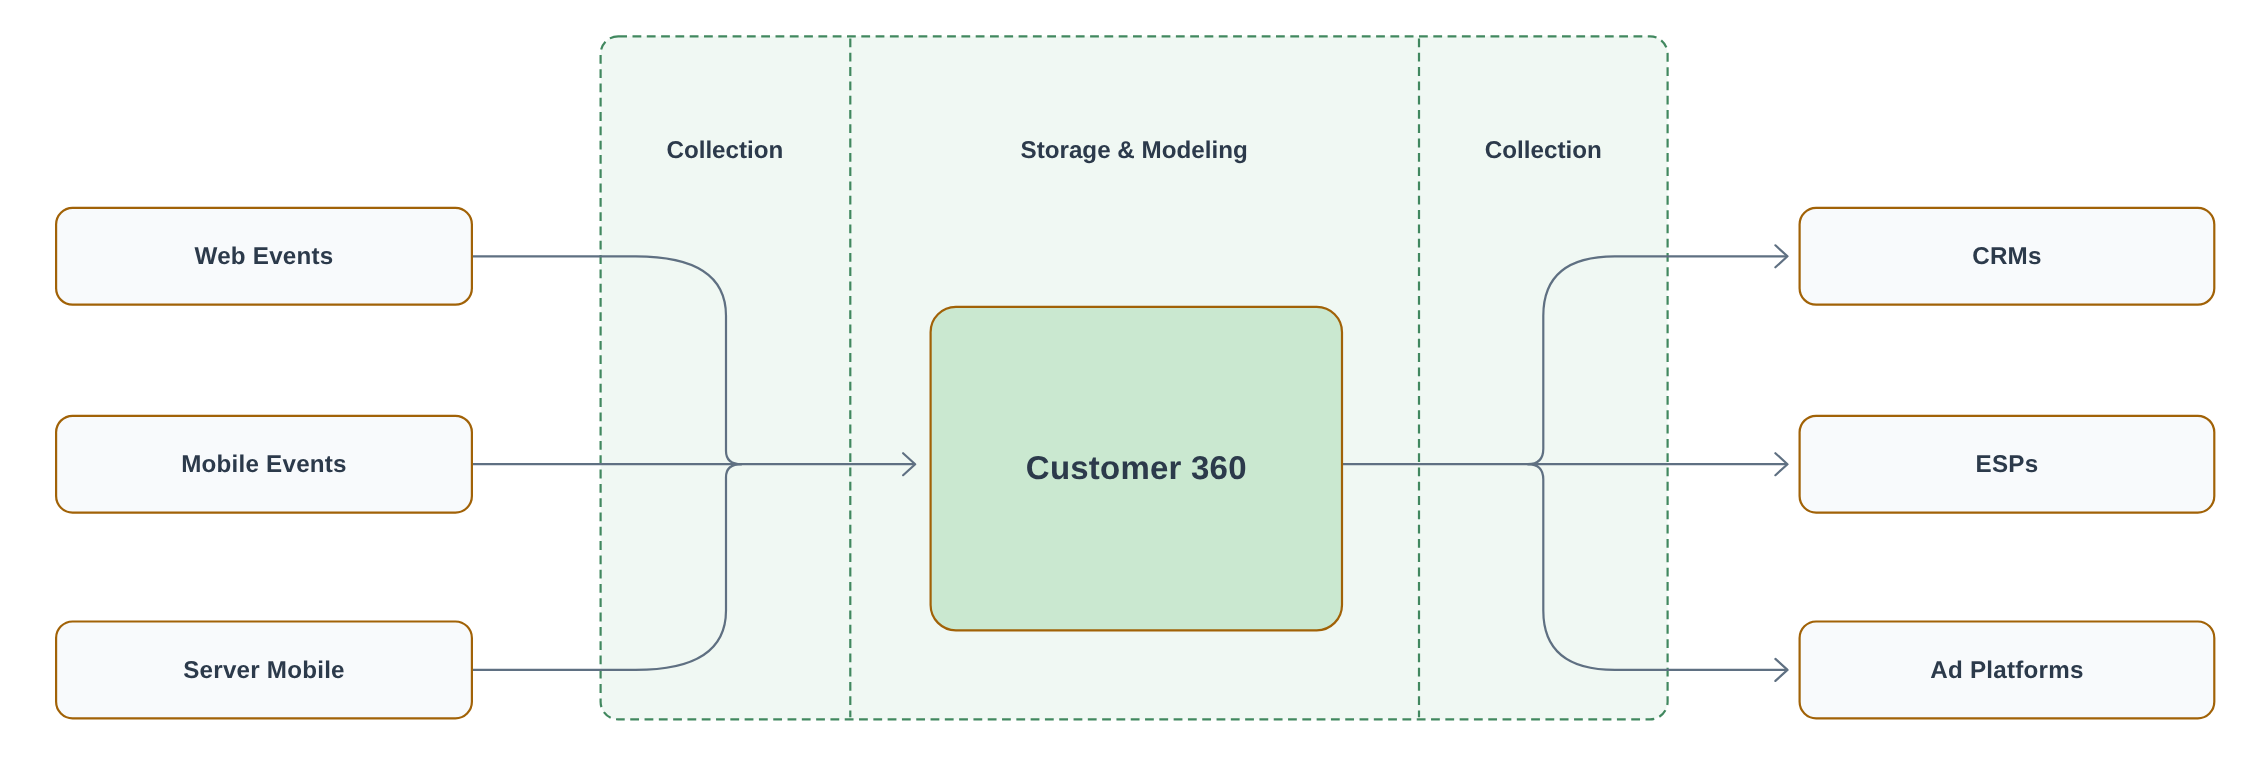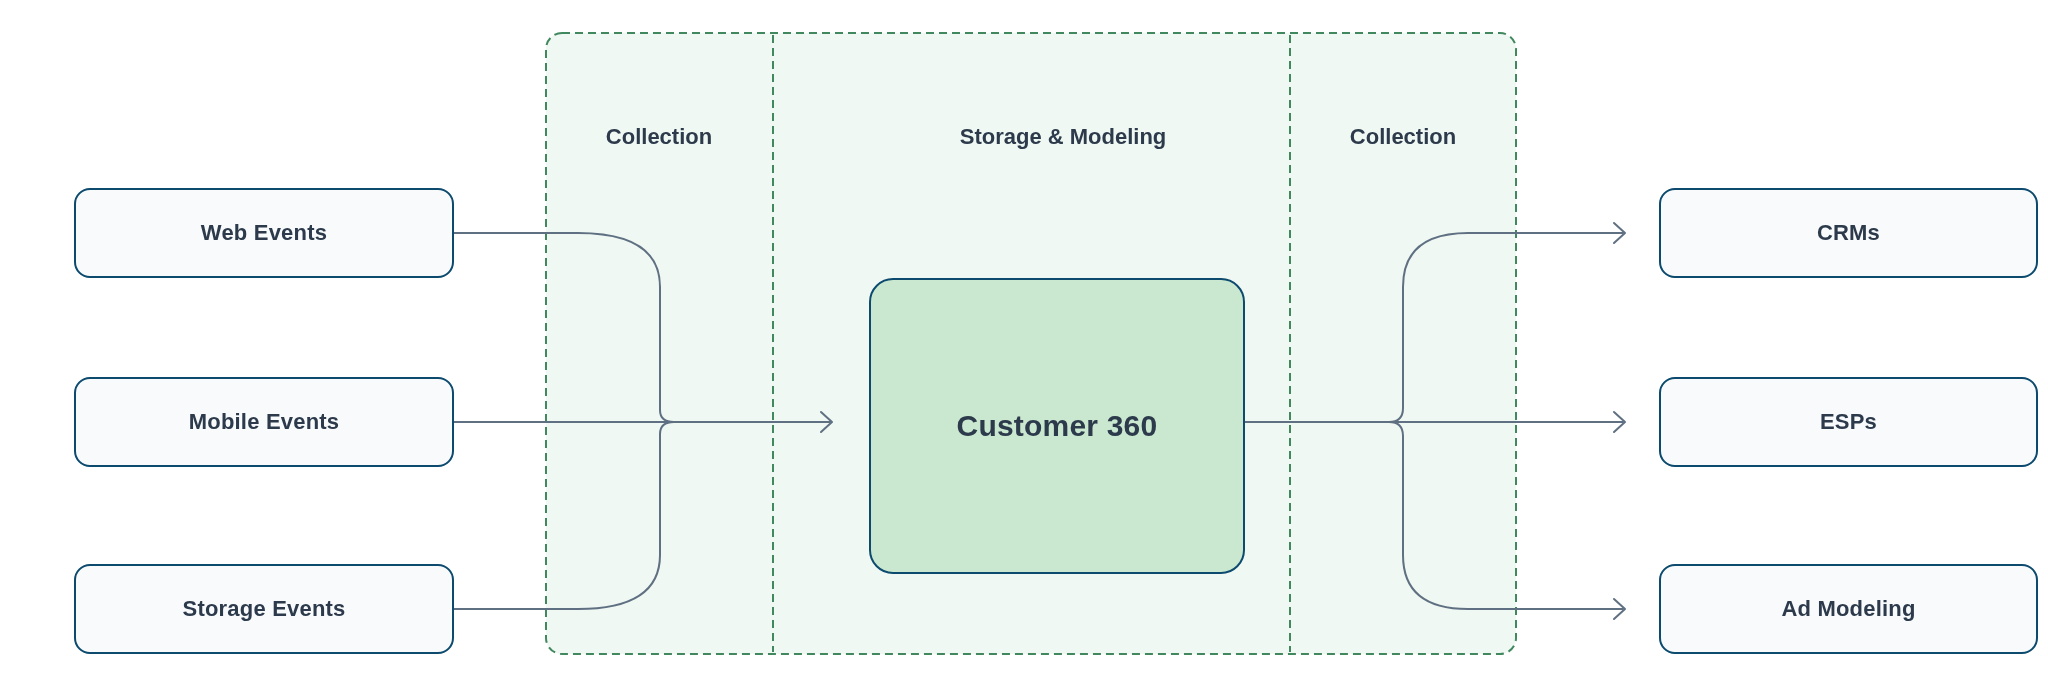--- a/index.html
+++ b/index.html
@@ -45,27 +45,26 @@
     stroke-linejoin: round;
   }
   
   .node {
     position: absolute;
     box-sizing: border-box;
     display: flex;
     align-items: center;
     justify-content: center;
     background: #f8fafc;
-    border: 2px solid #0c4a6e;
+    border: 2px solid #a16207;
     border-radius: 16px;
     color: #2c3a4b;
     font-size: 22px;
     font-weight: 700;
     letter-spacing: 0.2px;
-    margin-left: 24px;
   }
   .node.source, .node.dest {
     width: 380px;
     height: 90px;
   }
   .node.source { left: 50px; }
   .node.dest   { left: 1635px; width: 379px; }
   .row-top    { top: 188px; }
   .row-middle { top: 377px; }
   .row-bottom { top: 564px; }
@@ -81,21 +80,21 @@
   .stage-label {
     position: absolute;
     top: 137px;
     transform: translate(-50%, -50%);
     color: #2c3a4b;
     font-size: 22px;
     font-weight: 700;
     white-space: nowrap;
   }
   .stage-label.collection { left: 659px; }
-  .stage-label.storage    { left: 1031px; margin-left: 32px; }
+  .stage-label.storage    { left: 1031px; }
   .stage-label.activation { left: 1403px; }
 </style>
 </head>
 <body>
 
 <div class="canvas">
 
   <svg class="layer" viewBox="0 0 2048 688" aria-hidden="true">
 
     <rect class="stage-outline" x="546" y="33" width="970" height="621" rx="16" stroke="#41885f" fill="#f0f8f3"></rect>
@@ -115,21 +114,21 @@
     <path class="arrowhead" d="M 1614 412 L 1625 422 L 1614 432" stroke="#5f7082"></path>
     <path class="arrowhead" d="M 1614 599 L 1625 609 L 1614 619" stroke="#5f7082"></path>
   </svg>
 
   <div class="stage-label collection">Collection</div>
   <div class="stage-label storage">Storage &amp; Modeling</div>
   <div class="stage-label activation">Collection</div>
 
   <div class="node source row-top">Web Events</div>
   <div class="node source row-middle">Mobile Events</div>
-  <div class="node source row-bottom">Storage Events</div>
+  <div class="node source row-bottom">Server Mobile</div>
 
   <div class="node core">Customer 360</div>
 
   <div class="node dest row-middle">ESPs</div>
   <div class="node dest row-top">CRMs</div>
-  <div class="node dest row-bottom">Ad Modeling</div>
+  <div class="node dest row-bottom">Ad Platforms</div>
 
 </div>
 
 </body></html>

